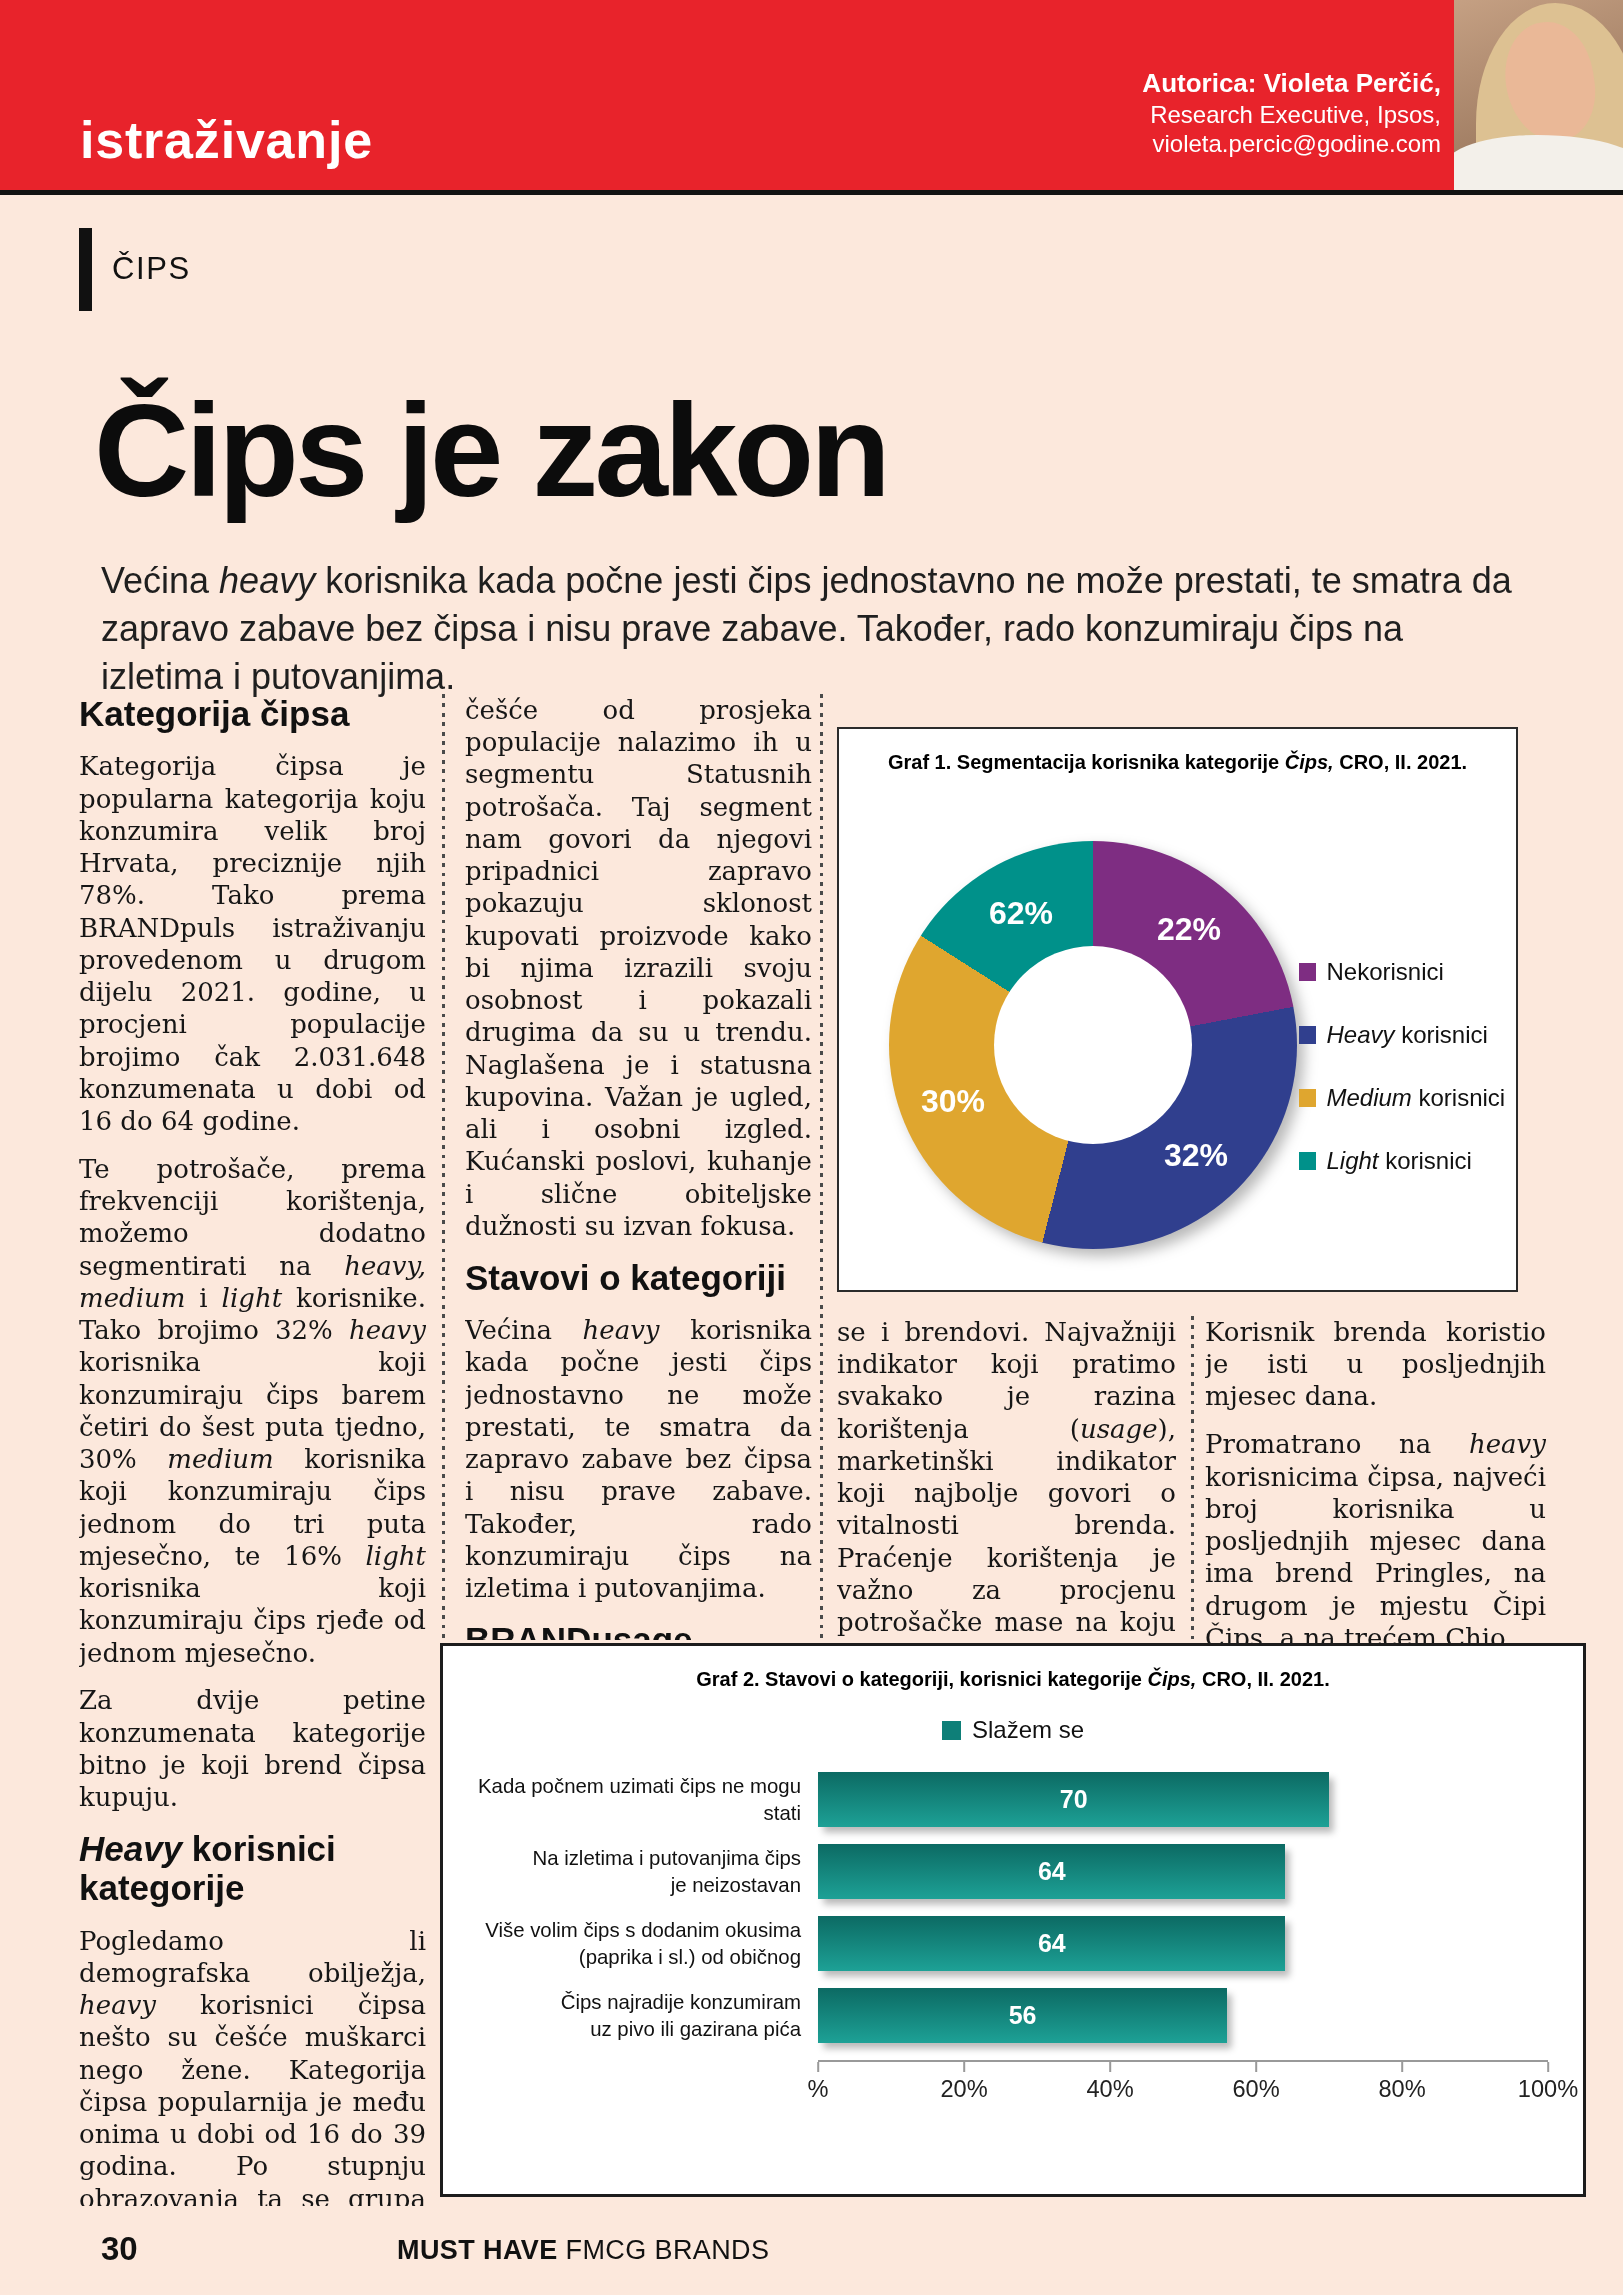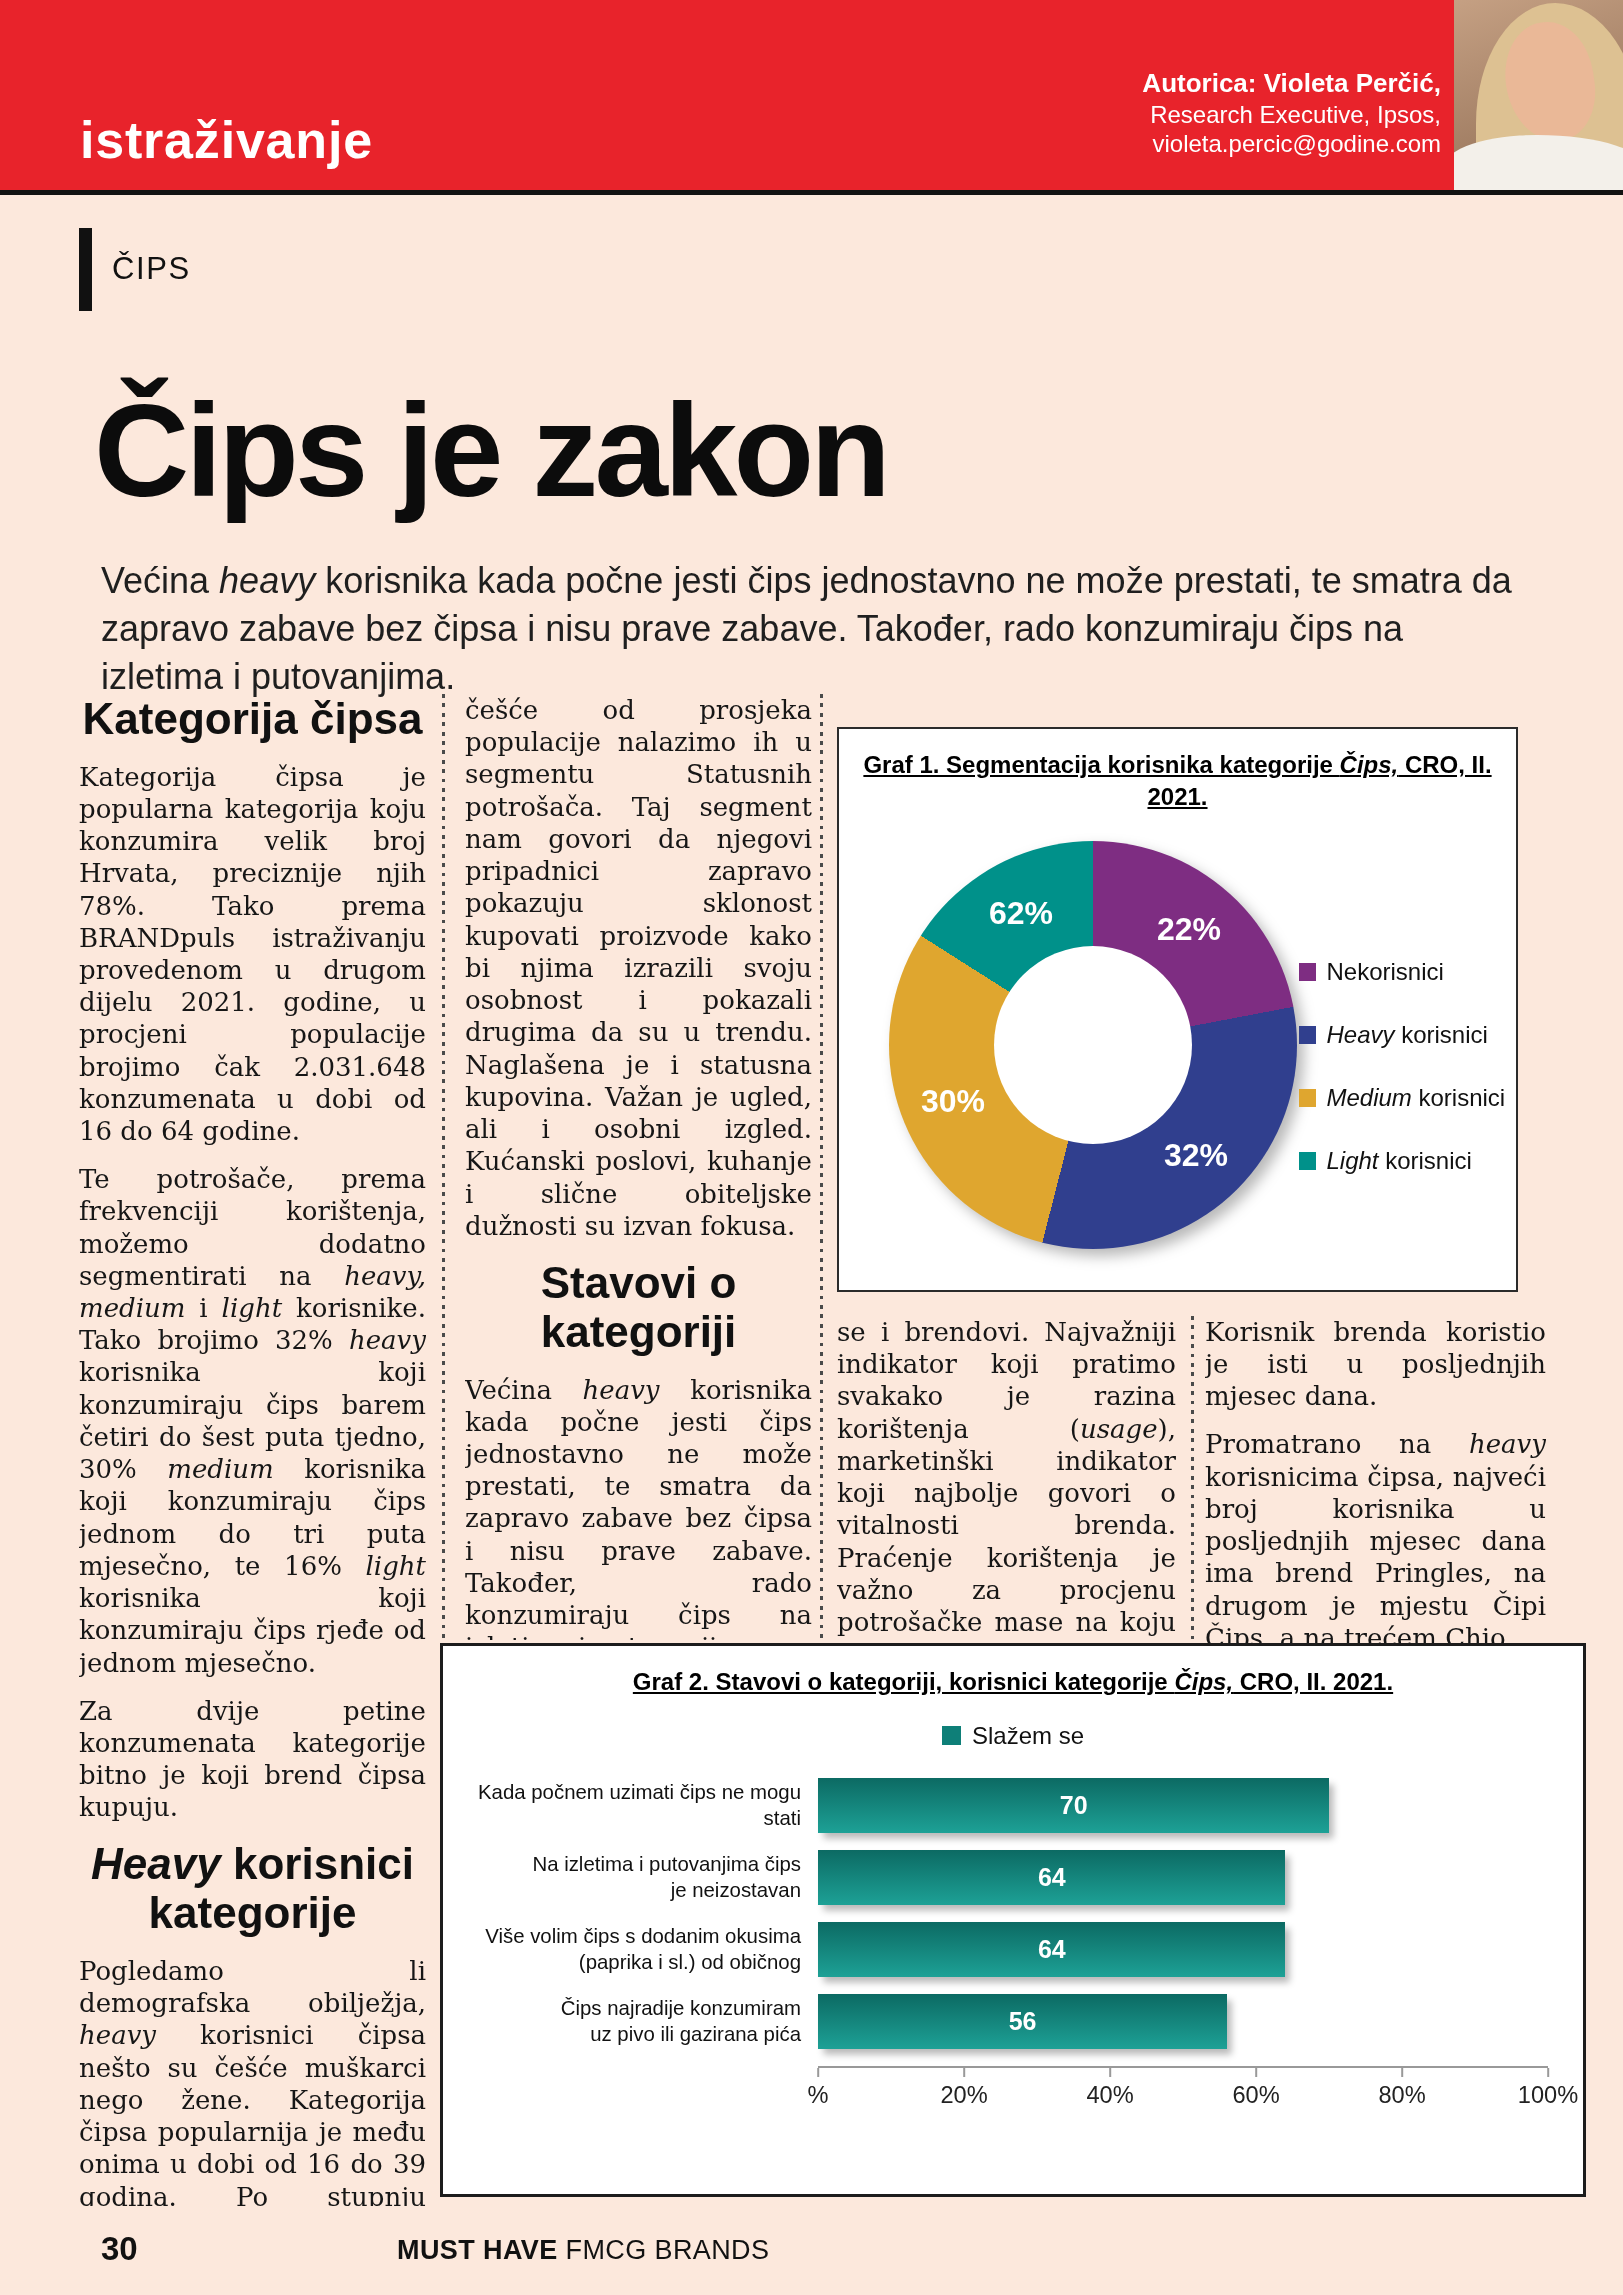--- a/index.html
+++ b/index.html
@@ -31,38 +31,38 @@
   .logo{position:absolute;left:1326px;top:217px;width:195px;height:184px;}
 
   
   .intro{position:absolute;left:101px;top:521px;width:1423px;font-size:36px;
         line-height:1.34;color:#1f1f1f;}
 
   
   .col{position:absolute;width:347px;font-family:"DejaVu Serif",serif;font-size:26px;
        line-height:1.24;color:#161616;text-align:justify;overflow:hidden;}
   .col p{margin:0 0 15.7px;}
-  .col h3{font-family:"Liberation Sans",sans-serif;font-size:44px;line-height:1.12;
-       font-weight:700;margin:14px 0 17.3px;text-align:center;color:#111;}
+  .col h3{font-family:"Liberation Sans",sans-serif;font-size:35px;line-height:1.12;
+       font-weight:700;margin:14px 0 17.3px;text-align:left;color:#111;}
   .col1{left:79px;top:694px;height:1512px;}
   .col2{left:465px;top:694px;height:946px;}
   .midcol{left:837px;top:1316px;width:339px;height:330px;}
   .rightcol{left:1205px;top:1316px;width:341px;height:330px;}
 
   .vdots{position:absolute;width:3.1px;
        background-image:repeating-linear-gradient(to bottom,#4a4a4a 0 3.9px,transparent 3.9px 9.4px);}
   .vd-a{left:442px;top:694px;height:1497px;}
   .vd-b{left:820px;top:694px;height:947px;}
   .vd-c{left:1191px;top:1316px;height:325px;}
 
   
   .graf1{position:absolute;left:837px;top:727px;width:677px;height:561px;background:#fff;
        border:2.4px solid #2b2b2b;overflow:hidden;z-index:4;}
-  .ctitle{margin:20.4px 23.6px 0;text-align:center;font-size:24px;font-weight:700;
-       line-height:1.32;color:#000;text-decoration:underline;}
+  .ctitle{margin:20.4px 23.6px 0;text-align:center;font-size:20px;font-weight:700;
+       line-height:1.32;color:#000;}
   .donut{position:absolute;left:50px;top:112px;width:408px;height:408px;border-radius:50%;
        filter:drop-shadow(7px 7.9px 7px rgba(0,0,0,.28));}
   .hole{position:absolute;left:155px;top:217px;width:198px;height:198px;border-radius:50%;
        background:#fff;}
   .dlabel{position:absolute;transform:translate(-50%,-50%);color:#fff;font-size:32px;
        font-weight:700;}
   .g1legend{position:absolute;left:460px;top:229px;width:236px;}
   .litem{display:flex;align-items:center;gap:10.2px;margin-bottom:35px;font-size:24px;
        color:#111;white-space:nowrap;}
   .lswatch{flex:0 0 auto;width:17.3px;height:17.3px;}

